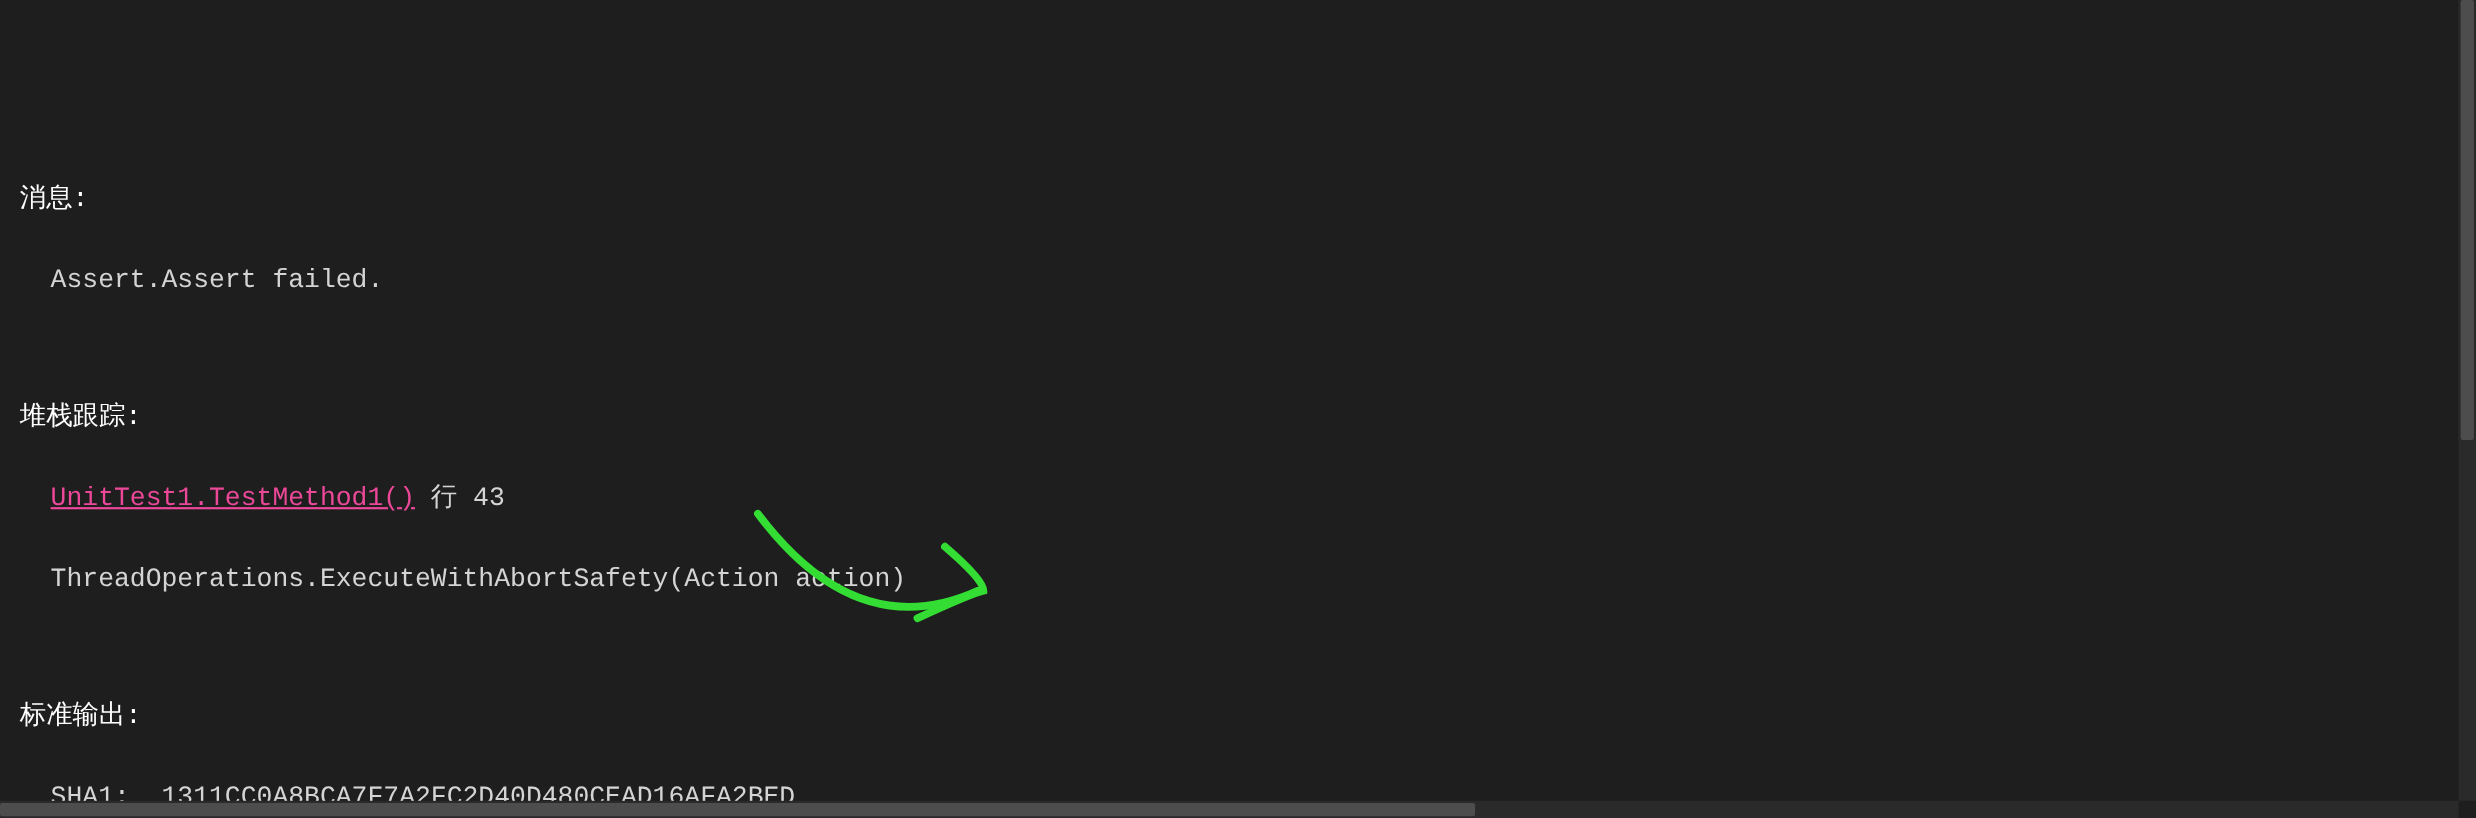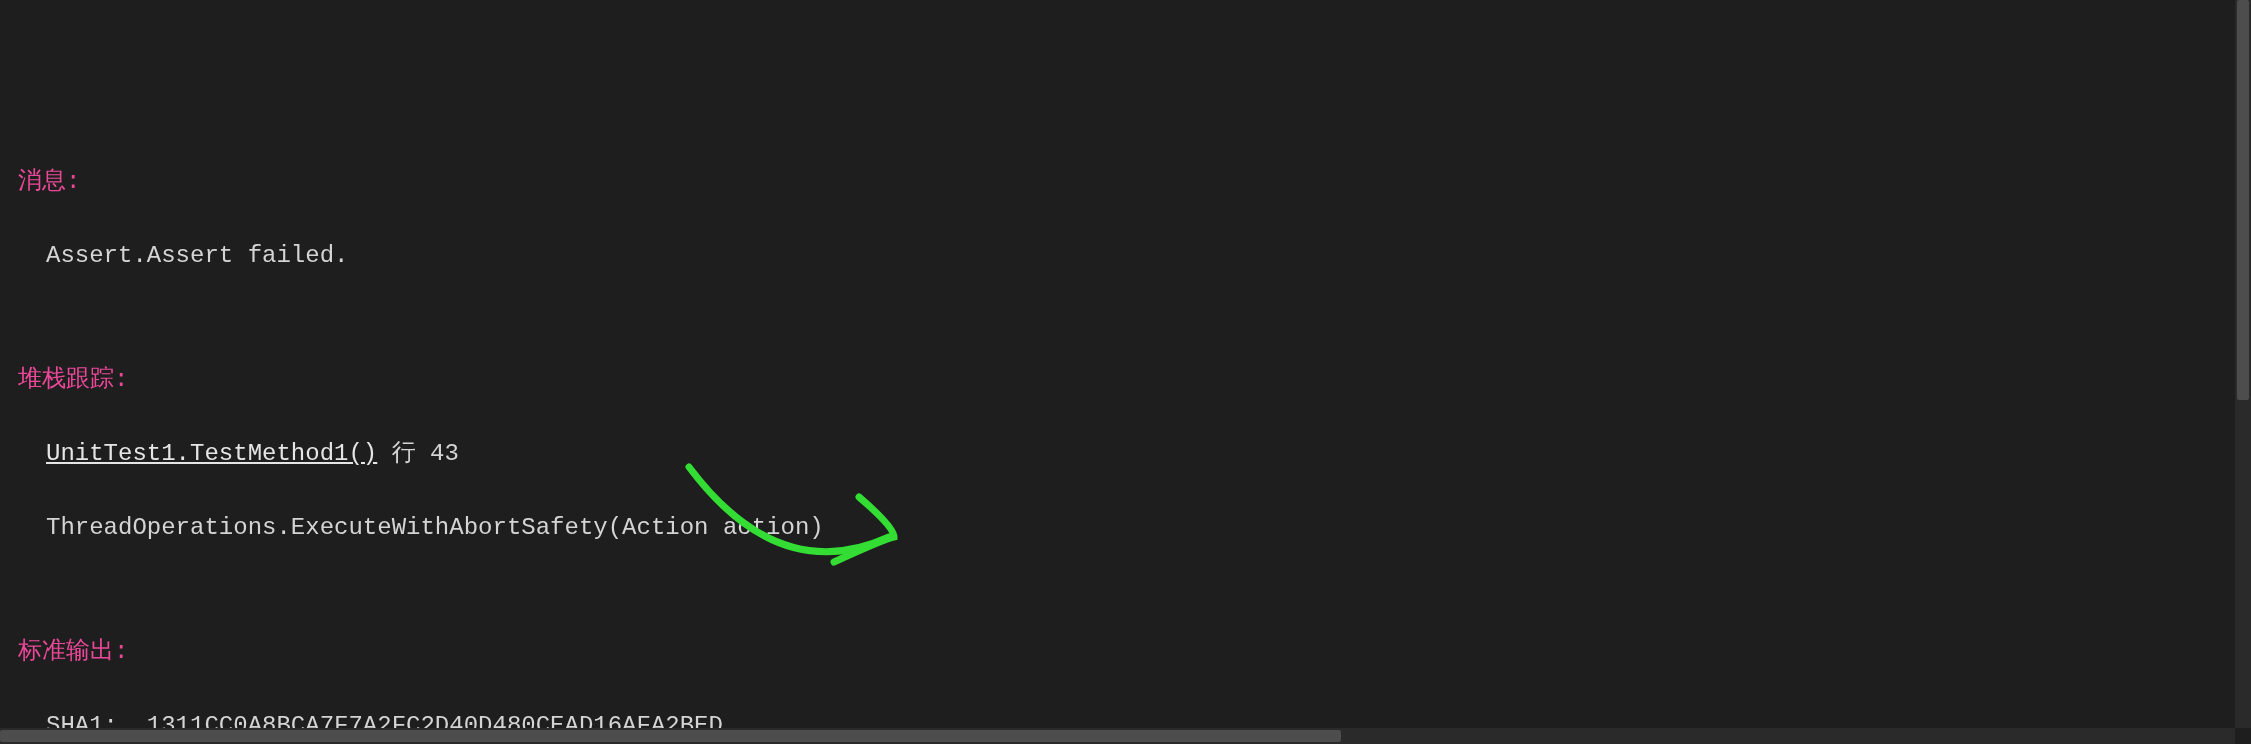--- a/index.html
+++ b/index.html
@@ -14,27 +14,27 @@
       font-size: 24px;
       line-height: 1.55;
       padding: 14px 18px;
       white-space: pre;
       overflow: hidden;
       position: relative;
       width: 2251px;
       height: 744px;
     }
     .section-header {
-      color: #ec4899;
+      color: #ffffff;
     }
     .indent1 {
       padding-left: 28px;
     }
     .link {
-      color: #e5e5e5;
+      color: #ec4899;
       text-decoration: underline;
     }
     .line {
       white-space: pre;
     }
     .spacer {
       height: 12px;
     }
     .annotation-arrow {
       position: absolute;

